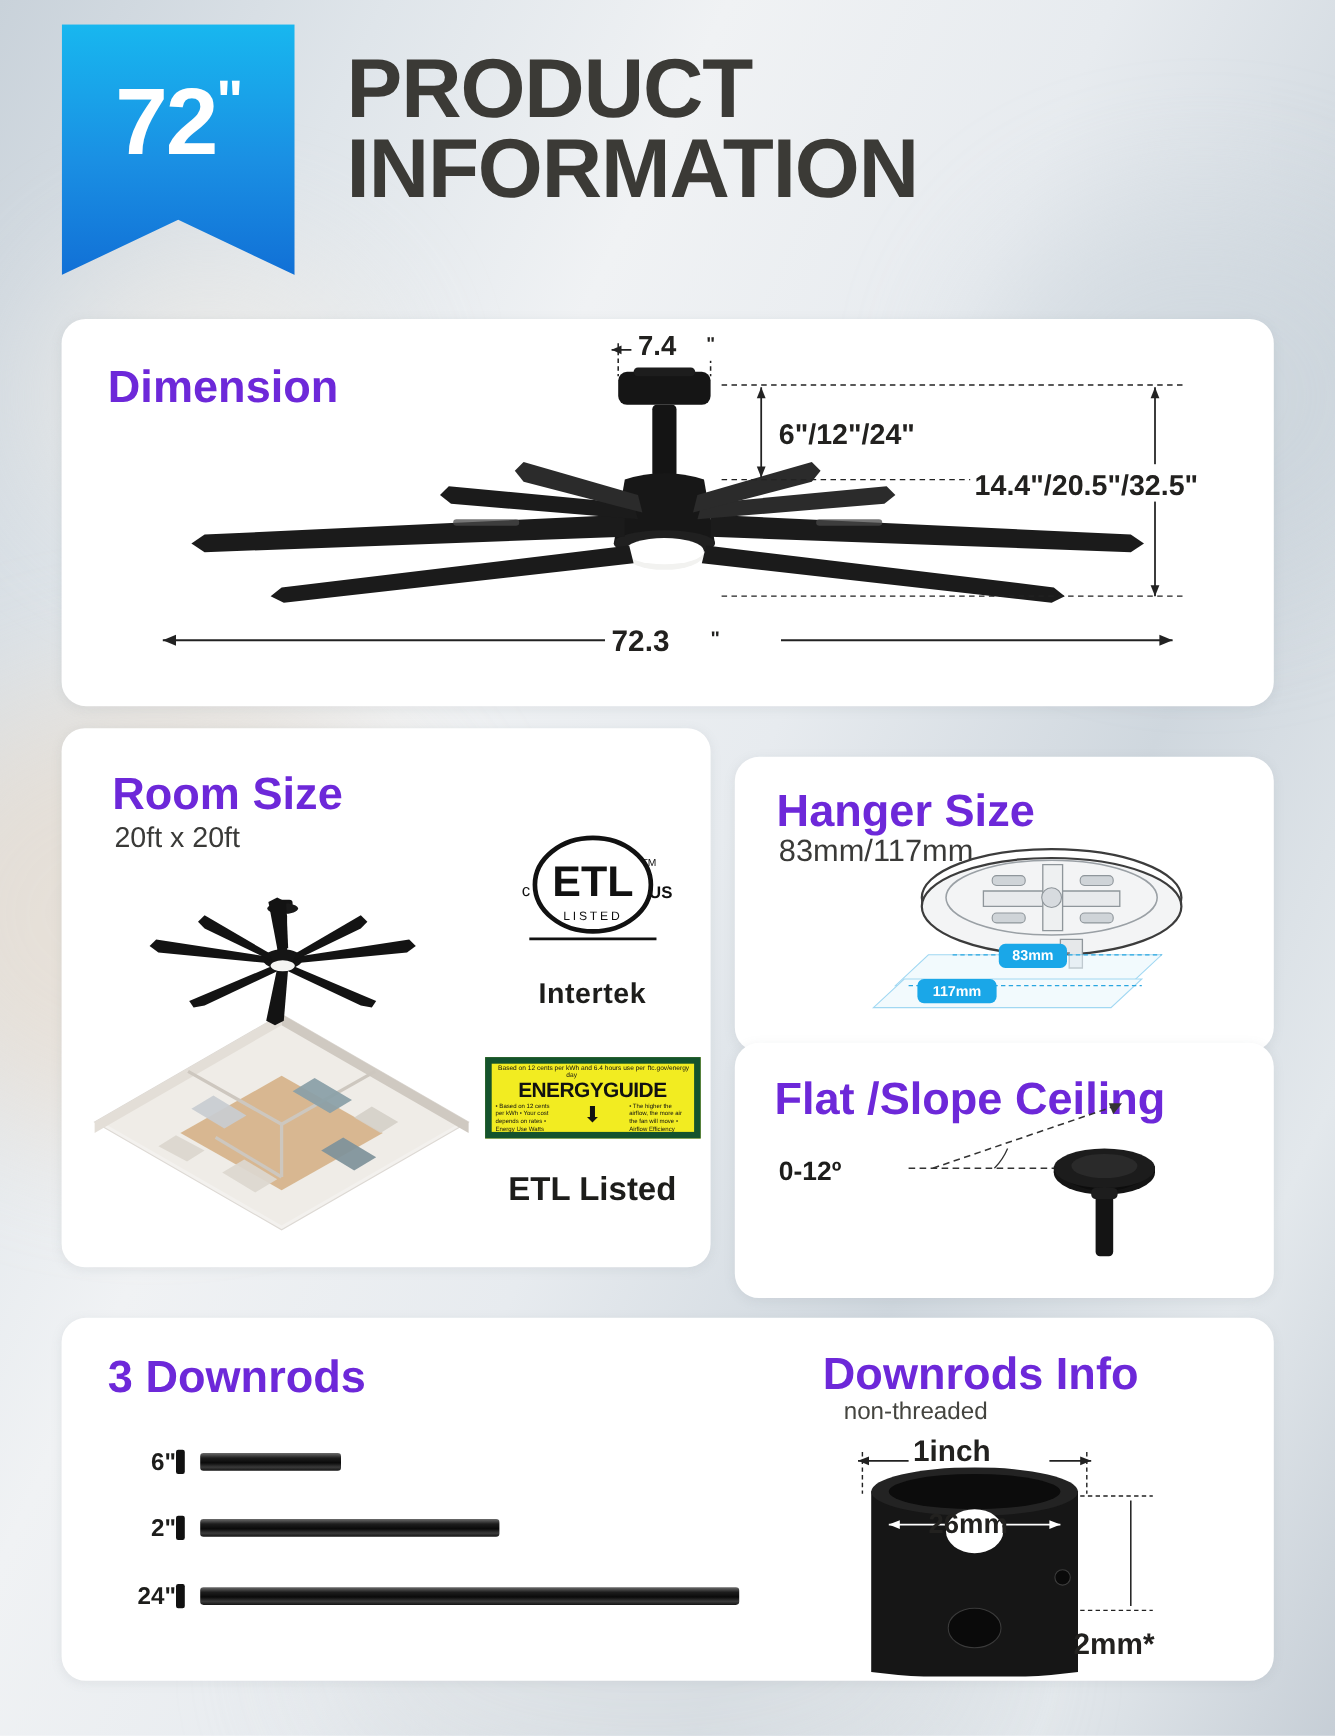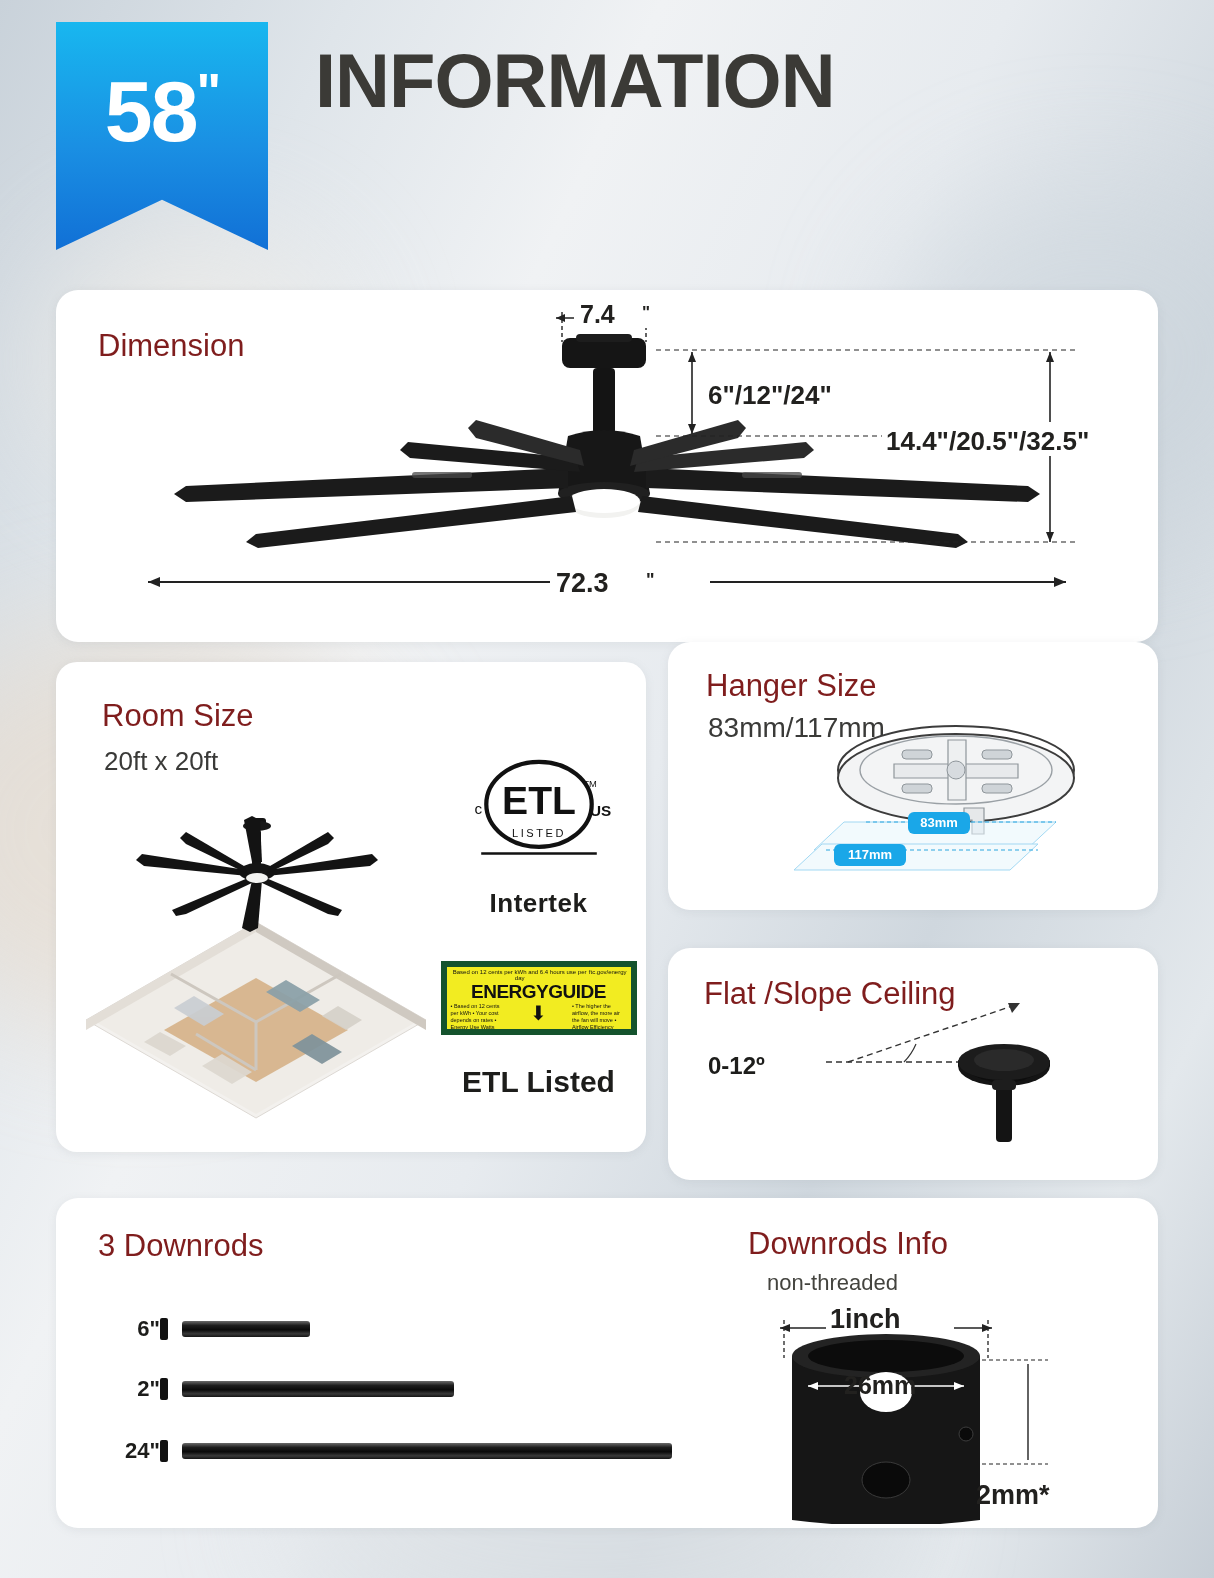--- a/index.html
+++ b/index.html
@@ -36,25 +36,25 @@
   }
   .badge-text .inch { font-size:52px; vertical-align:top; }
   .title {
     position:absolute; left:315px; top:45px; width:760px;
     color:#3b3a36; font-size:76px; line-height:.96; font-weight:bold;
     letter-spacing:-1px;
   }
 
   
   .card { position:absolute; background:#fff; border-radius:22px; box-shadow:0 2px 10px rgba(120,130,140,.12); }
-  .card-title { font-size:31px; font-weight:normal; color:#7f1d1d; }
+  .card-title { font-size:41px; font-weight:bold; color:#6d28d9; }
 
   #card-dimension { left:56px; top:290px; width:1102px; height:352px; }
   #card-room      { left:56px; top:662px; width:590px; height:490px;border-radius:21px; }
-  #card-hanger    { left:668px; top:642px; width:490px; height:268px; }
+  #card-hanger    { left:668px; top:688px; width:490px; height:268px; }
   #card-ceiling   { left:668px; top:948px; width:490px; height:232px; }
   #card-downrods  { left:56px; top:1198px; width:1102px; height:330px; }
 
   
   .dim-title { position:absolute; left:42px; top:38px; }
   .fan-wrap { position:absolute; left:0; top:0; width:100%; height:100%; }
   svg { display:block; }
   .dimtext { font-family:"Liberation Sans", sans-serif; font-weight:bold; fill:#22211f; }
 
   
@@ -105,24 +105,25 @@
 <div class="page">
 
   <div class="bg-blob bg1"></div>
   <div class="bg-blob bg2"></div>
   <div class="bg-blob bg3"></div>
   <div class="bg-blob bg4"></div>
 
   <div class="header">
     <div class="badge">
       <div class="badge-text">
-        <span>58</span><span class="inch">"</span>
+        <span>72</span><span class="inch">"</span>
       </div>
     </div>
     <div class="title">
+      <div>PRODUCT</div>
       <div>INFORMATION</div>
     </div>
   </div>
 
   <div class="card" id="card-dimension">
     <div class="card-title dim-title">Dimension</div>
 
     <svg class="fan-wrap" width="1102" height="352" viewBox="0 0 1102 352">
 
       <rect x="506" y="48" width="84" height="30" rx="8" fill="#151515"></rect>

